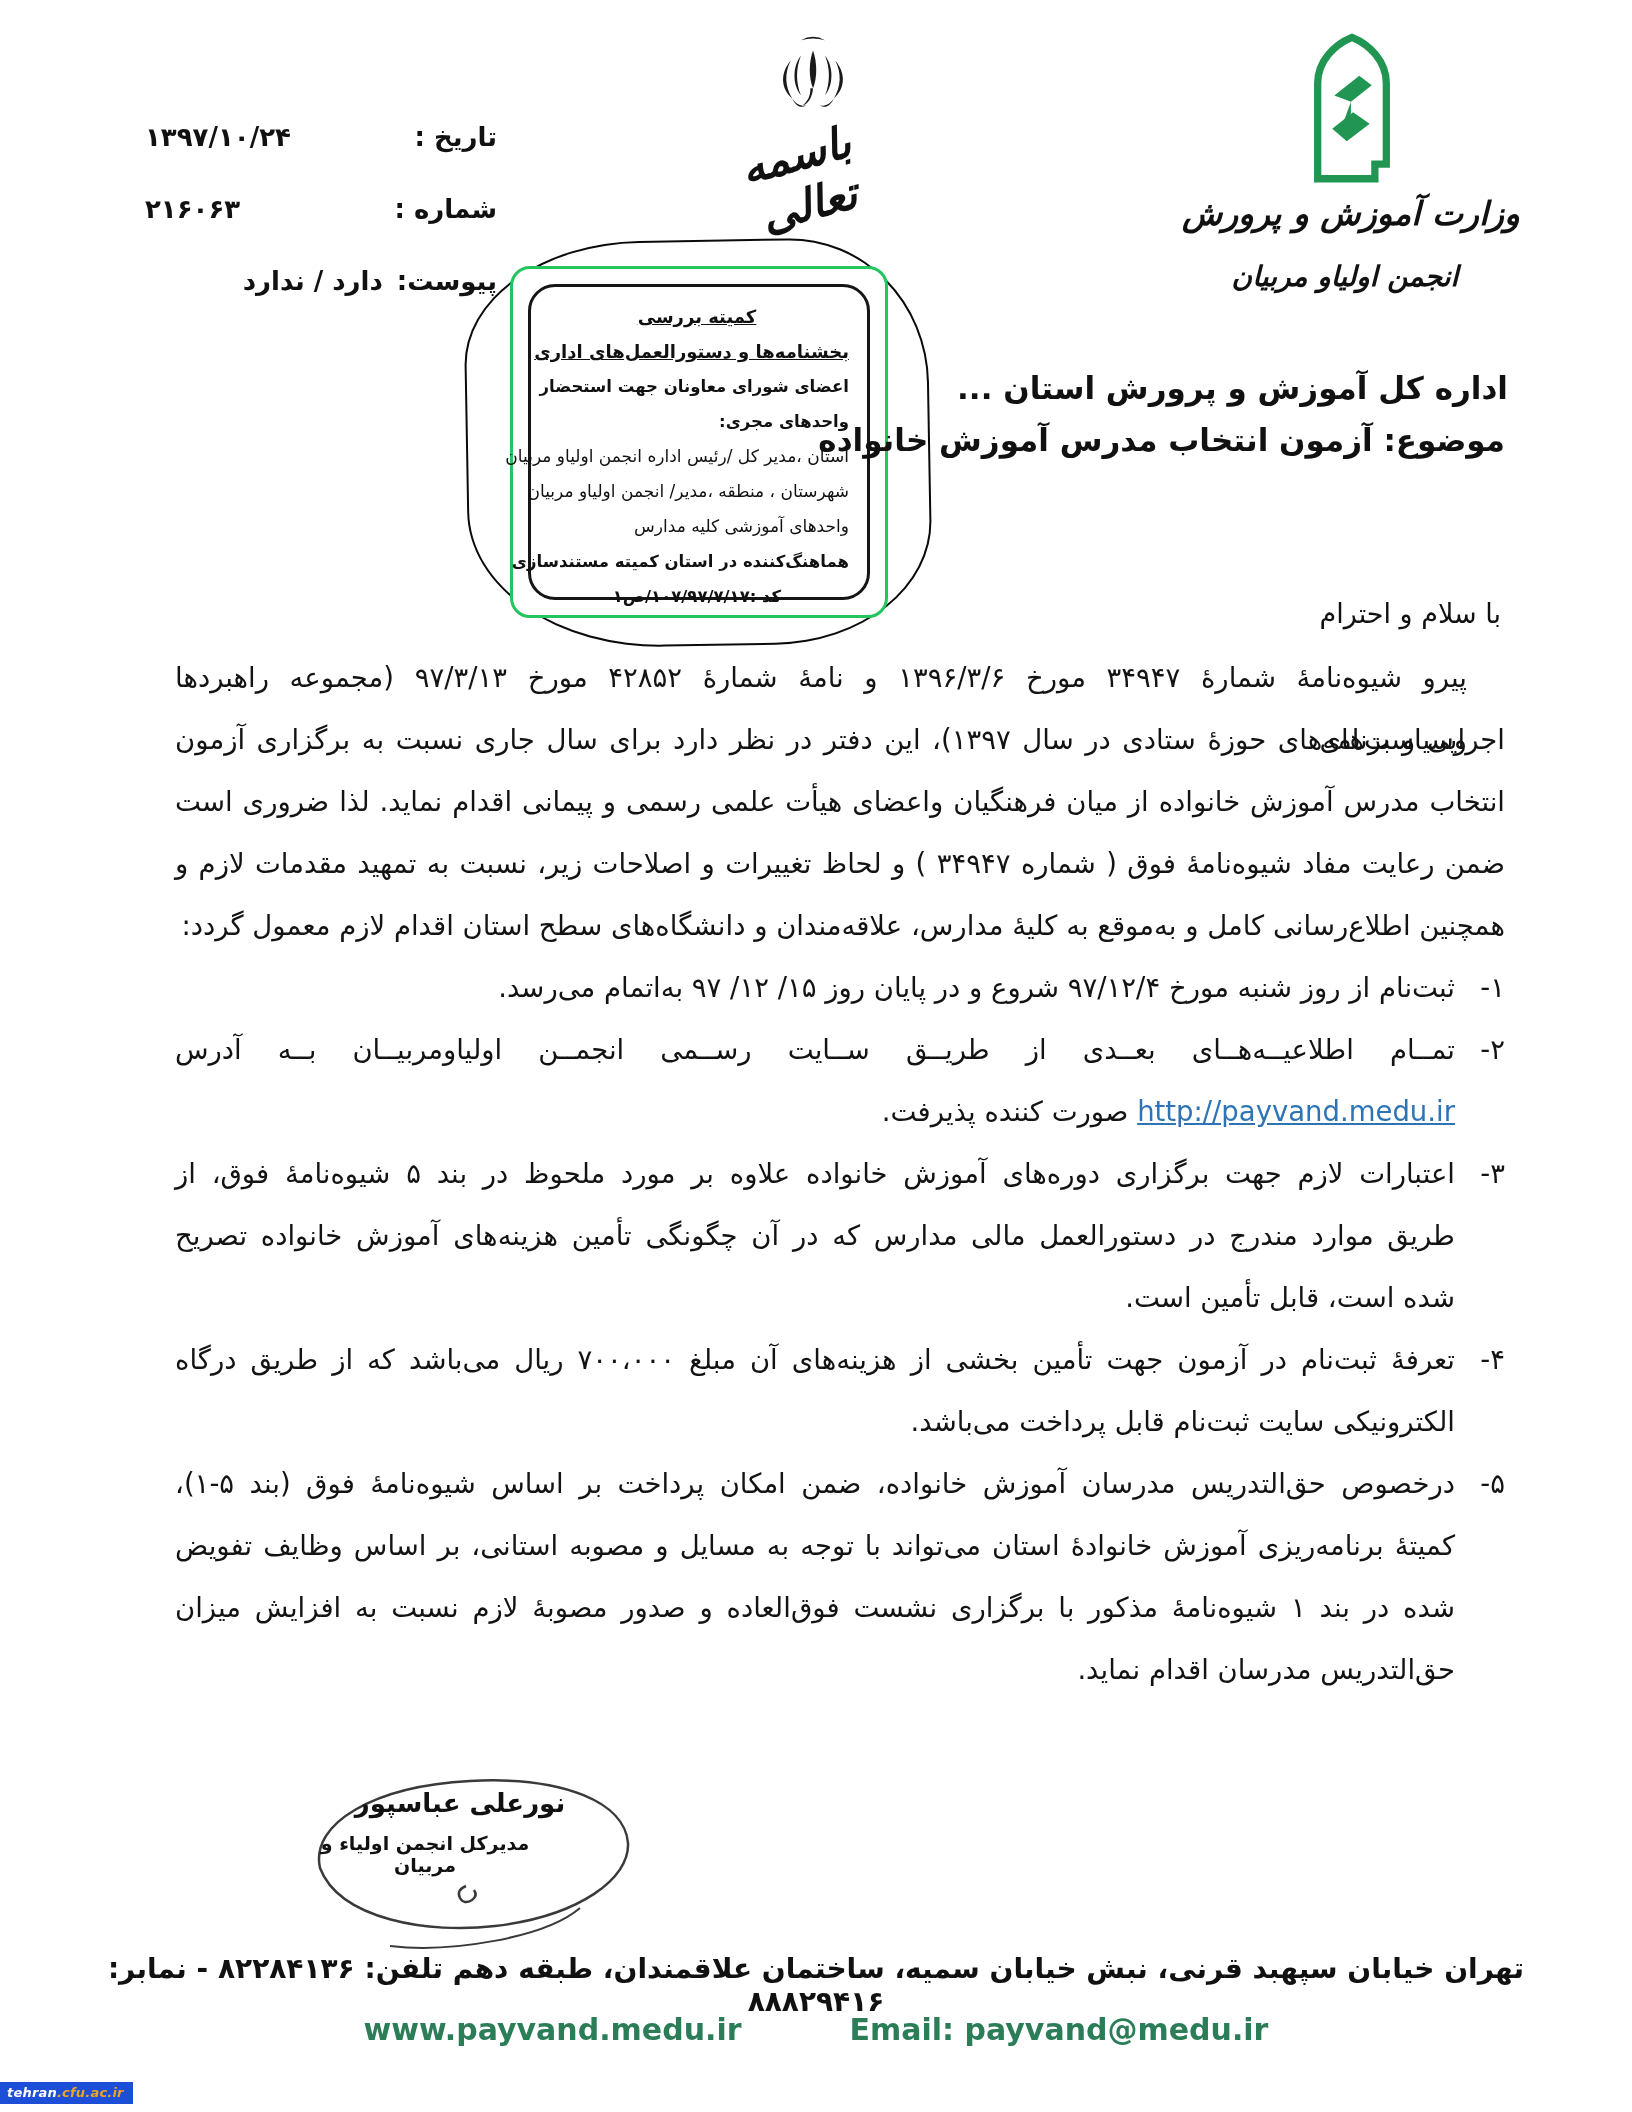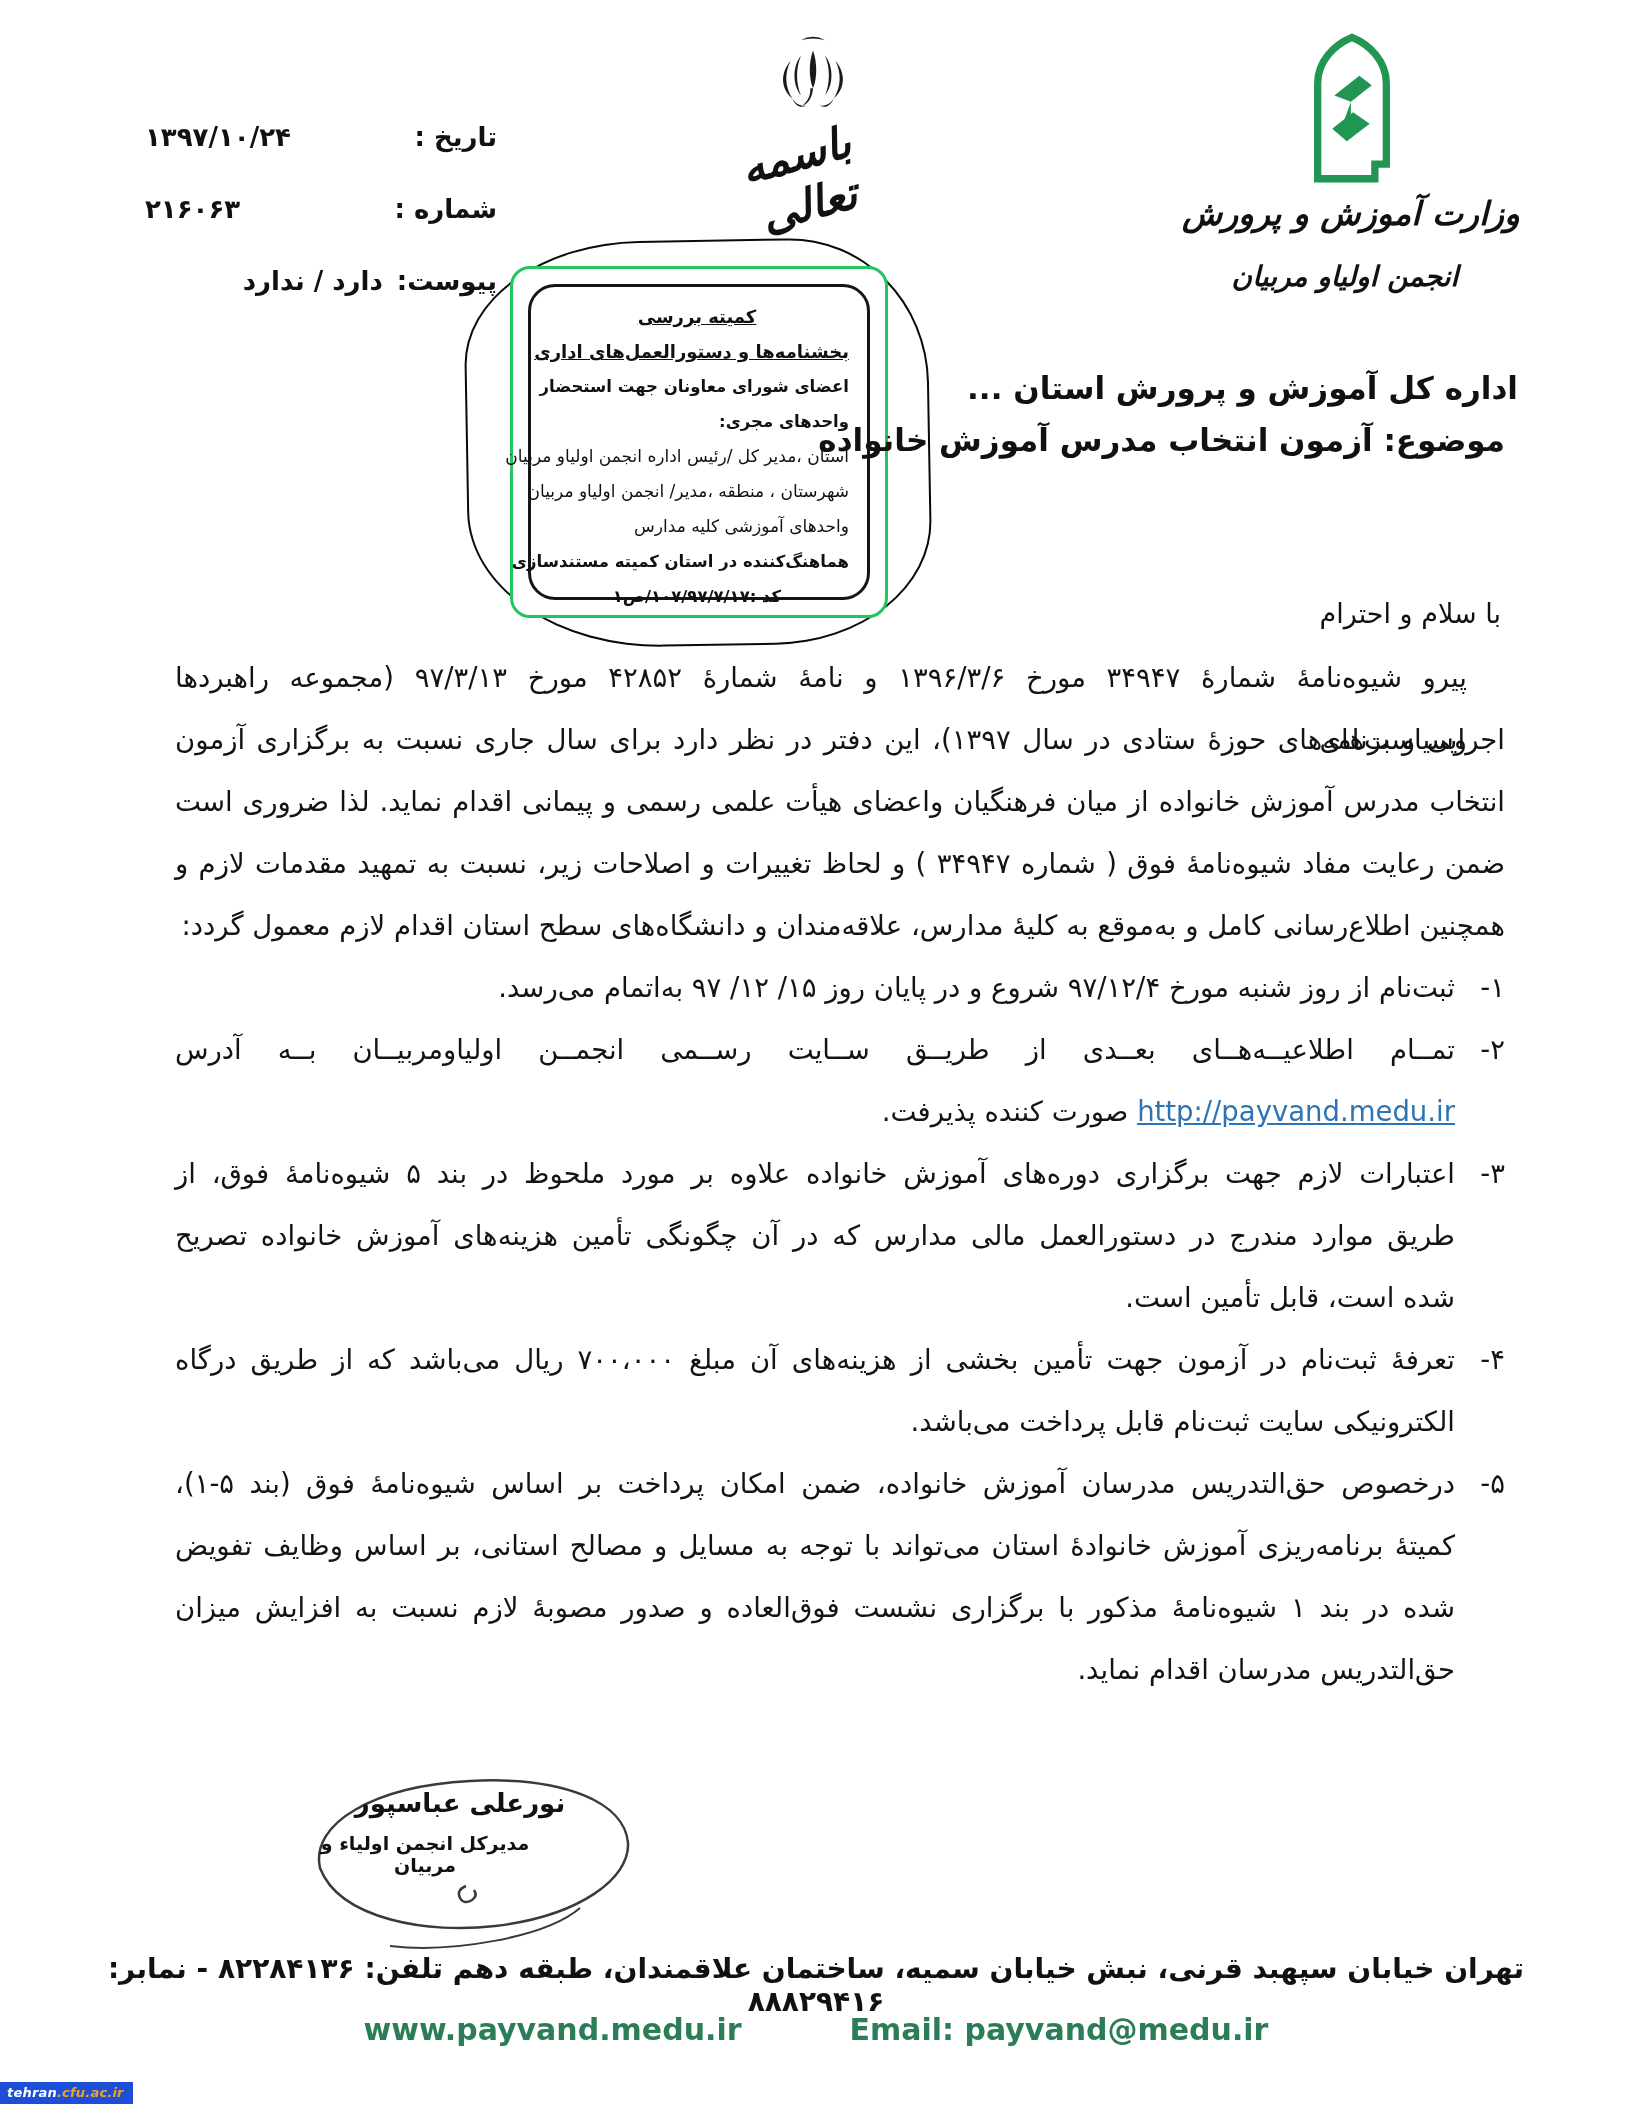--- a/index.html
+++ b/index.html
@@ -30,21 +30,21 @@
                 border-radius:38% 30% 34% 42% / 30% 36% 30% 34%; background:#fff; }
   .stamp-box { position:absolute; left:510px; top:266px; width:378px; height:352px;
                border:3px solid #22c55e; border-radius:20px; padding:15px; background:#fff; }
   .stamp-box-inner { width:100%; height:100%; border:3px solid #151515; border-radius:27px;
                      padding:12px 18px 8px 14px; direction:rtl; }
   .stamp-line { line-height:35px; white-space:nowrap; }
   .st-c { text-align:center; } .st-r { }
   .st-b { font-weight:bold; } .st-u { text-decoration:underline; }
   .st-lg { font-size:18px; } .st-md { font-size:16.5px; } .st-sm { font-size:17px; }
   
-  .recipient { position:absolute; right:114px; top:370px; font-size:31px; font-weight:800; direction:rtl; }
+  .recipient { position:absolute; right:124px; top:370px; font-size:31px; font-weight:800; direction:rtl; }
   .subject   { position:absolute; right:127px; top:422px; font-size:31px; font-weight:800; direction:rtl; }
   .salutation{ position:absolute; right:131px; top:598px; font-size:27px; direction:rtl; }
   
   .body-block { position:absolute; right:127px; left:175px; top:646px; direction:rtl;
                 font-size:27.5px; color:#131313; }
   .jline { height:62px; line-height:62px; text-align:justify; text-align-last:justify; white-space:normal; }
   .lline { height:62px; line-height:62px; text-align:right; }
   .indent1 { padding-right:38px; }
   .list-item { display:flex; }
   .marker { width:50px; min-width:50px; line-height:62px; text-align:right; }
@@ -170,21 +170,21 @@
       <div class="item-content">
         <div class="jline">تعرفهٔ ثبت‌نام در آزمون جهت تأمین بخشی از هزینه‌های آن مبلغ ۷۰۰،۰۰۰ ریال می‌باشد که از طریق درگاه</div>
         <div class="lline">الکترونیکی سایت ثبت‌نام قابل پرداخت می‌باشد.</div>
       </div>
     </div>
 
     <div class="list-item">
       <div class="marker">۵-</div>
       <div class="item-content">
         <div class="jline">درخصوص حق‌التدریس مدرسان آموزش خانواده، ضمن امکان پرداخت بر اساس شیوه‌نامهٔ فوق (بند ۵-۱)،</div>
-        <div class="jline">کمیتهٔ برنامه‌ریزی آموزش خانوادهٔ استان می‌تواند با توجه به مسایل و مصالح استانی، بر اساس وظایف تفویض</div>
+        <div class="jline">کمیتهٔ برنامه‌ریزی آموزش خانوادهٔ استان می‌تواند با توجه به مسایل و مصوبه استانی، بر اساس وظایف تفویض</div>
         <div class="jline">شده در بند ۱ شیوه‌نامهٔ مذکور با برگزاری نشست فوق‌العاده و صدور مصوبهٔ لازم نسبت به افزایش میزان</div>
         <div class="lline">حق‌التدریس مدرسان اقدام نماید.</div>
       </div>
     </div>
   </div>
 
   <svg class="sig-svg" viewBox="0 0 370 215">
     <path d="M40 120 C30 75 95 38 190 33 C285 28 345 55 348 95 C350 130 300 168 215 178 C150 186 60 172 40 120 Z" fill="none" stroke="#3a3a3a" stroke-width="2.5"></path>
     <path d="M300 160 C265 190 170 205 110 198" fill="none" stroke="#3a3a3a" stroke-width="2"></path>
     <path d="M186 138 q-10 4 -6 12 q4 7 12 2 q6 -4 2 -10" fill="none" stroke="#3a3a3a" stroke-width="2.5"></path>

